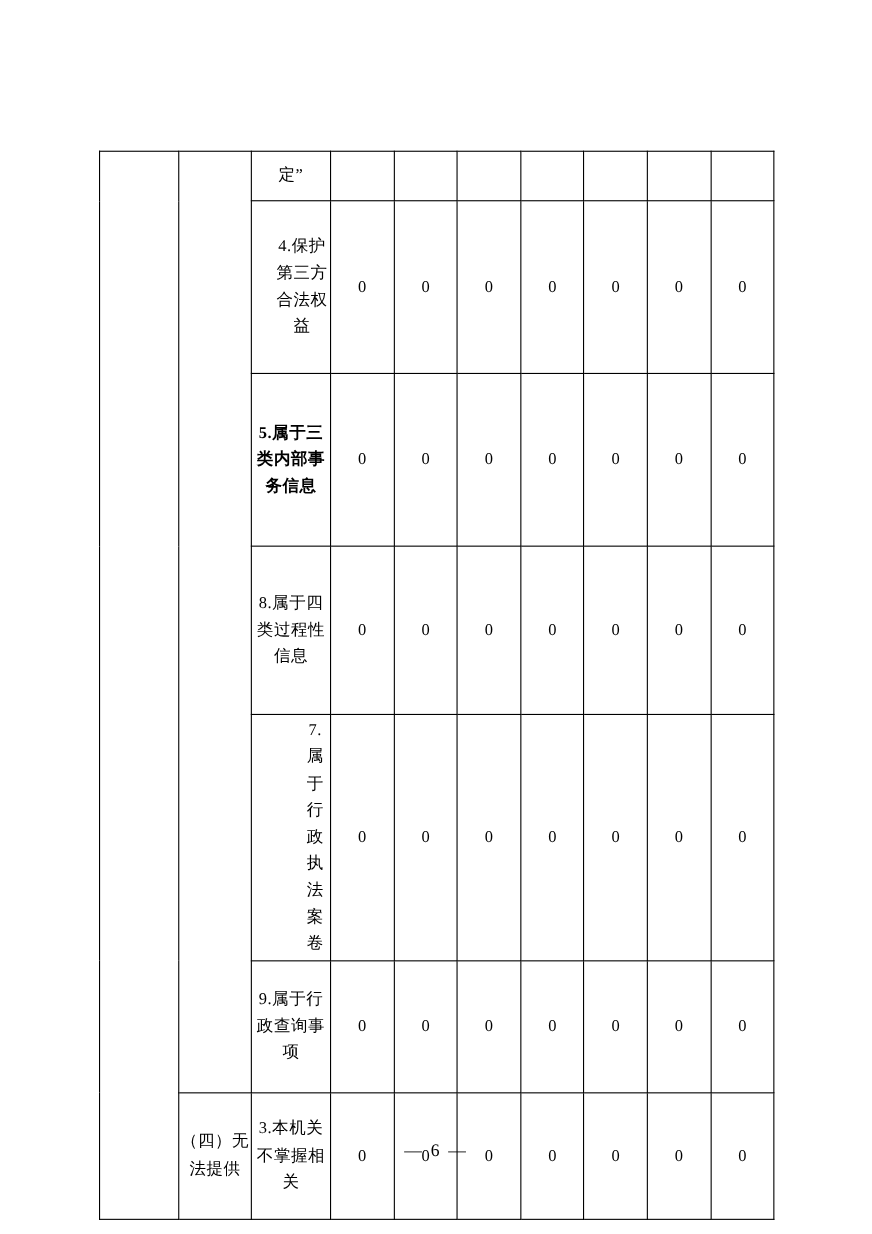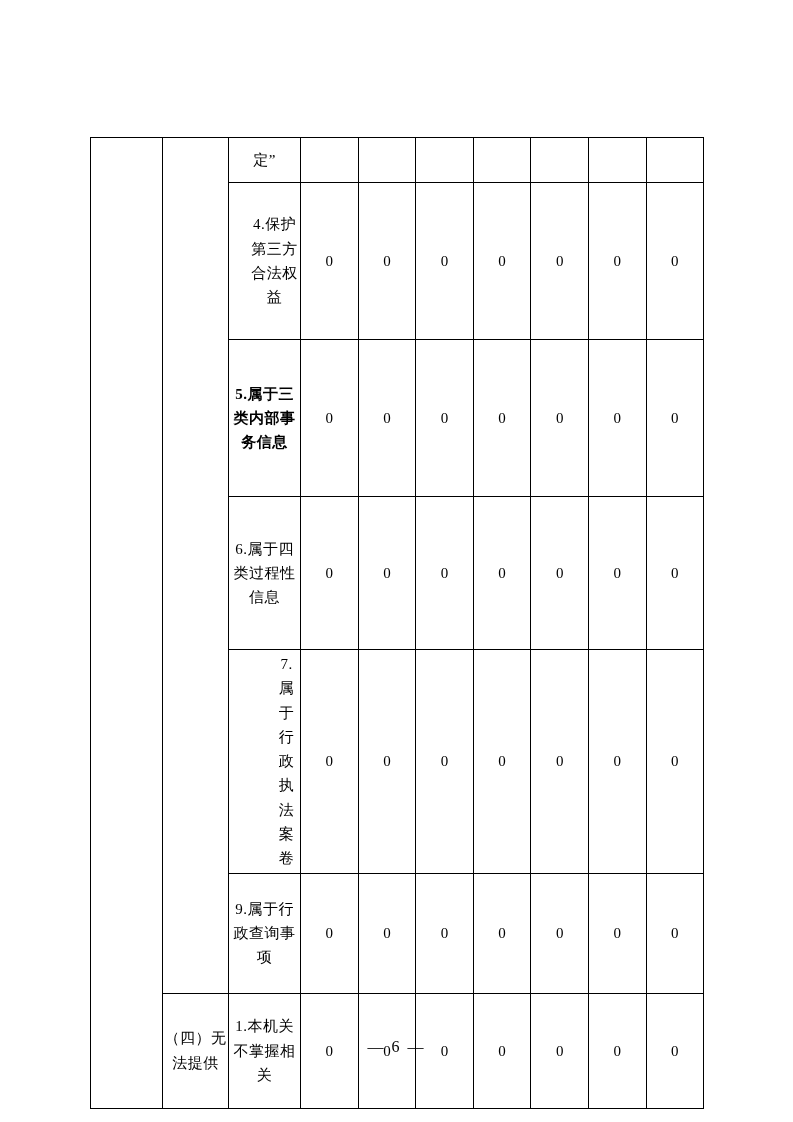--- a/index.html
+++ b/index.html
@@ -125,21 +125,21 @@
         <td class="num">0</td>
         <td class="num">0</td>
         <td class="num">0</td>
         <td class="num">0</td>
         <td class="num">0</td>
         <td class="num">0</td>
         <td class="num">0</td>
       </tr>
 
       <tr>
-        <td class="cell-item" style="height:148px;">6.属于四类过程性信息</td>
+        <td class="cell-item" style="height:148px;">8.属于四类过程性信息</td>
         <td class="num">0</td>
         <td class="num">0</td>
         <td class="num">0</td>
         <td class="num">0</td>
         <td class="num">0</td>
         <td class="num">0</td>
         <td class="num">0</td>
       </tr>
 
       <tr>
@@ -159,21 +159,21 @@
         <td class="num">0</td>
         <td class="num">0</td>
         <td class="num">0</td>
         <td class="num">0</td>
         <td class="num">0</td>
         <td class="num">0</td>
       </tr>
 
       <tr>
         <td class="cell-group" style="height:110px;">（四）无法提供</td>
-        <td class="cell-item">1.本机关不掌握相关</td>
+        <td class="cell-item">3.本机关不掌握相关</td>
         <td class="num">0</td>
         <td class="num">0</td>
         <td class="num">0</td>
         <td class="num">0</td>
         <td class="num">0</td>
         <td class="num">0</td>
         <td class="num">0</td>
       </tr>
 
     </tbody>

